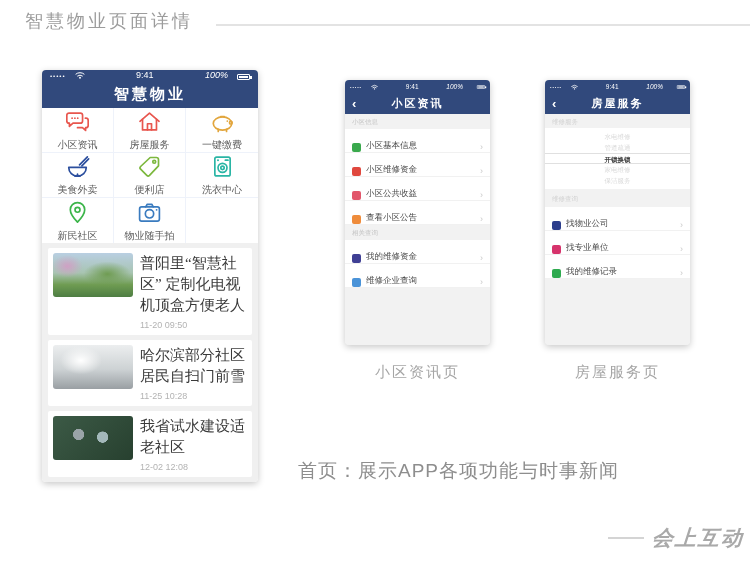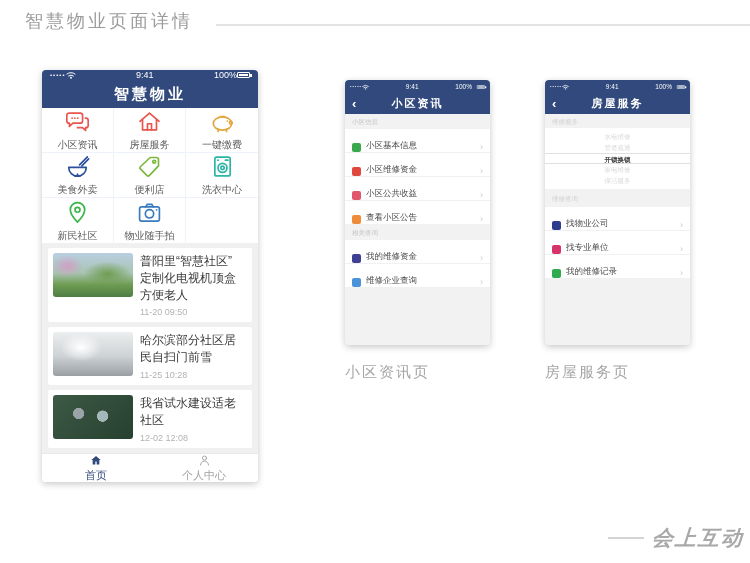--- a/index.html
+++ b/index.html
@@ -3,32 +3,32 @@
 <meta charset="utf-8">
 <style>
   * { margin:0; padding:0; box-sizing:border-box; }
   body { background:#fff; font-family:"Liberation Sans", sans-serif; }
   .canvas { position:relative; width:750px; height:563px; background:#ffffff; overflow:hidden; }
 
   
   .page-title { position:absolute; left:25px; top:9px; font-size:18px; color:#9c9c9c; letter-spacing:3px; }
   .title-line { position:absolute; left:216px; top:24px; right:0; height:2px; background:#e3e3e3; }
   .annotation { position:absolute; left:298px; top:458px; font-size:19px; color:#8e8e8e; letter-spacing:1px; }
-  .caption { position:absolute; width:145px; top:363px; font-size:15px; color:#a5a5a5; letter-spacing:2px; }
+  .caption { position:absolute; width:145px; top:363px; text-align:center; font-size:15px; color:#a5a5a5; letter-spacing:2px; }
   .caption.c2 { left:345px; } .caption.c3 { left:545px; }
   .logo-wrap { position:absolute; right:6px; top:524px; display:flex; align-items:center; gap:8px; }
   .logo-line { width:36px; height:2px; background:#d4d4d4; }
   .logo-text { font-size:21px; font-style:italic; font-weight:bold; color:#a9a9a9; letter-spacing:2px; transform:skewX(-4deg); }
 
   
   .phone { position:absolute; background:#f2f2f2; border-radius:4px; overflow:hidden;
            box-shadow:0 2px 7px rgba(0,0,0,0.22); display:flex; flex-direction:column; }
   .navy { background:#31497c; color:#fff; }
   .statusbar { display:flex; align-items:center; justify-content:space-between; }
-  .sb-left, .sb-right { display:flex; align-items:center; gap:0; }
+  .sb-left, .sb-right { display:flex; align-items:flex-end; gap:9px;font-style:italic; }
   .dots { color:#fff; letter-spacing:1px; }
   .batt { display:inline-block; width:13px; height:6px; border:1px solid #fff; border-radius:1px; position:relative; }
   .batt::before { content:''; position:absolute; inset:1px; background:#fff; }
   .batt::after { content:''; position:absolute; right:-3px; top:1px; width:2px; height:3px; background:#fff; }
   .chev { margin-left:auto; color:#c9c9c9; }
 
   
   .p1 { left:42px; top:70px; width:216px; height:412px; background:#fff; }
   .p1 .statusbar { height:20px; padding:0 8px; font-size:9px; }
   .p1 .dots { font-size:6px; }
@@ -46,21 +46,21 @@
       radial-gradient(ellipse 34px 18px at 68% 48%, #6f9c52 0%, rgba(111,156,82,0) 70%),
       linear-gradient(180deg,#b9cfe2 0%,#a8c4b2 45%,#6f9c52 72%,#4e7d43 100%); }
   .thumb.t2 { background-image:
       radial-gradient(ellipse 30px 20px at 35% 35%, #ffffff 0%, rgba(255,255,255,0) 70%),
       linear-gradient(180deg,#eceeef 0%,#cdd2d4 55%,#999fa3 100%); }
   .thumb.t3 { background-image:
       radial-gradient(circle 9px at 32% 42%, #9aa4a8 0%, #9aa4a8 60%, rgba(154,164,168,0) 65%),
       radial-gradient(circle 9px at 62% 48%, #a3b8ba 0%, #a3b8ba 60%, rgba(163,184,186,0) 65%),
       linear-gradient(135deg,#3c5a46 0%,#27402f 100%); }
   .news-text { display:flex; flex-direction:column; min-width:0; }
-  .news-title { font-size:12px; color:#3a3a3a; line-height:1.4; }
+  .news-title { font-size:15px; color:#3a3a3a; line-height:1.4;font-family:Liberation Serif, serif; }
   .news-time { font-size:9px; color:#b3b3b3; margin-top:4px; }
   .p1-tabbar { height:30px; background:#fff; border-top:1px solid #e8e8e8; display:flex; }
   .tab { flex:1; display:flex; flex-direction:column; align-items:center; justify-content:center; gap:1px; cursor:pointer; }
   .tab-label { font-size:11px; color:#a0a0a0; }
   .tab.active .tab-label { color:#31497c; }
 
   
   .p-sm { width:145px; height:265px; }
   .p2 { left:345px; top:80px; } .p3 { left:545px; top:80px; }
   .p-sm .statusbar { height:13px; padding:0 5px; font-size:6.5px; }
@@ -354,18 +354,19 @@
     <div class="row">
       <span class="sq c-green2"></span>
       <span>我的维修记录</span>
       <span class="chev">›</span>
     </div>
     <div class="filler"></div>
   </div>
 
   <div class="caption c2">小区资讯页</div>
   <div class="caption c3">房屋服务页</div>
+  <div class="annotation">首页：展示APP各项功能与时事新闻</div>
   <div class="logo-wrap">
     <span class="logo-line"></span>
     <span class="logo-text">会上互动</span>
   </div>
 
 </div>
 
 </body></html>

